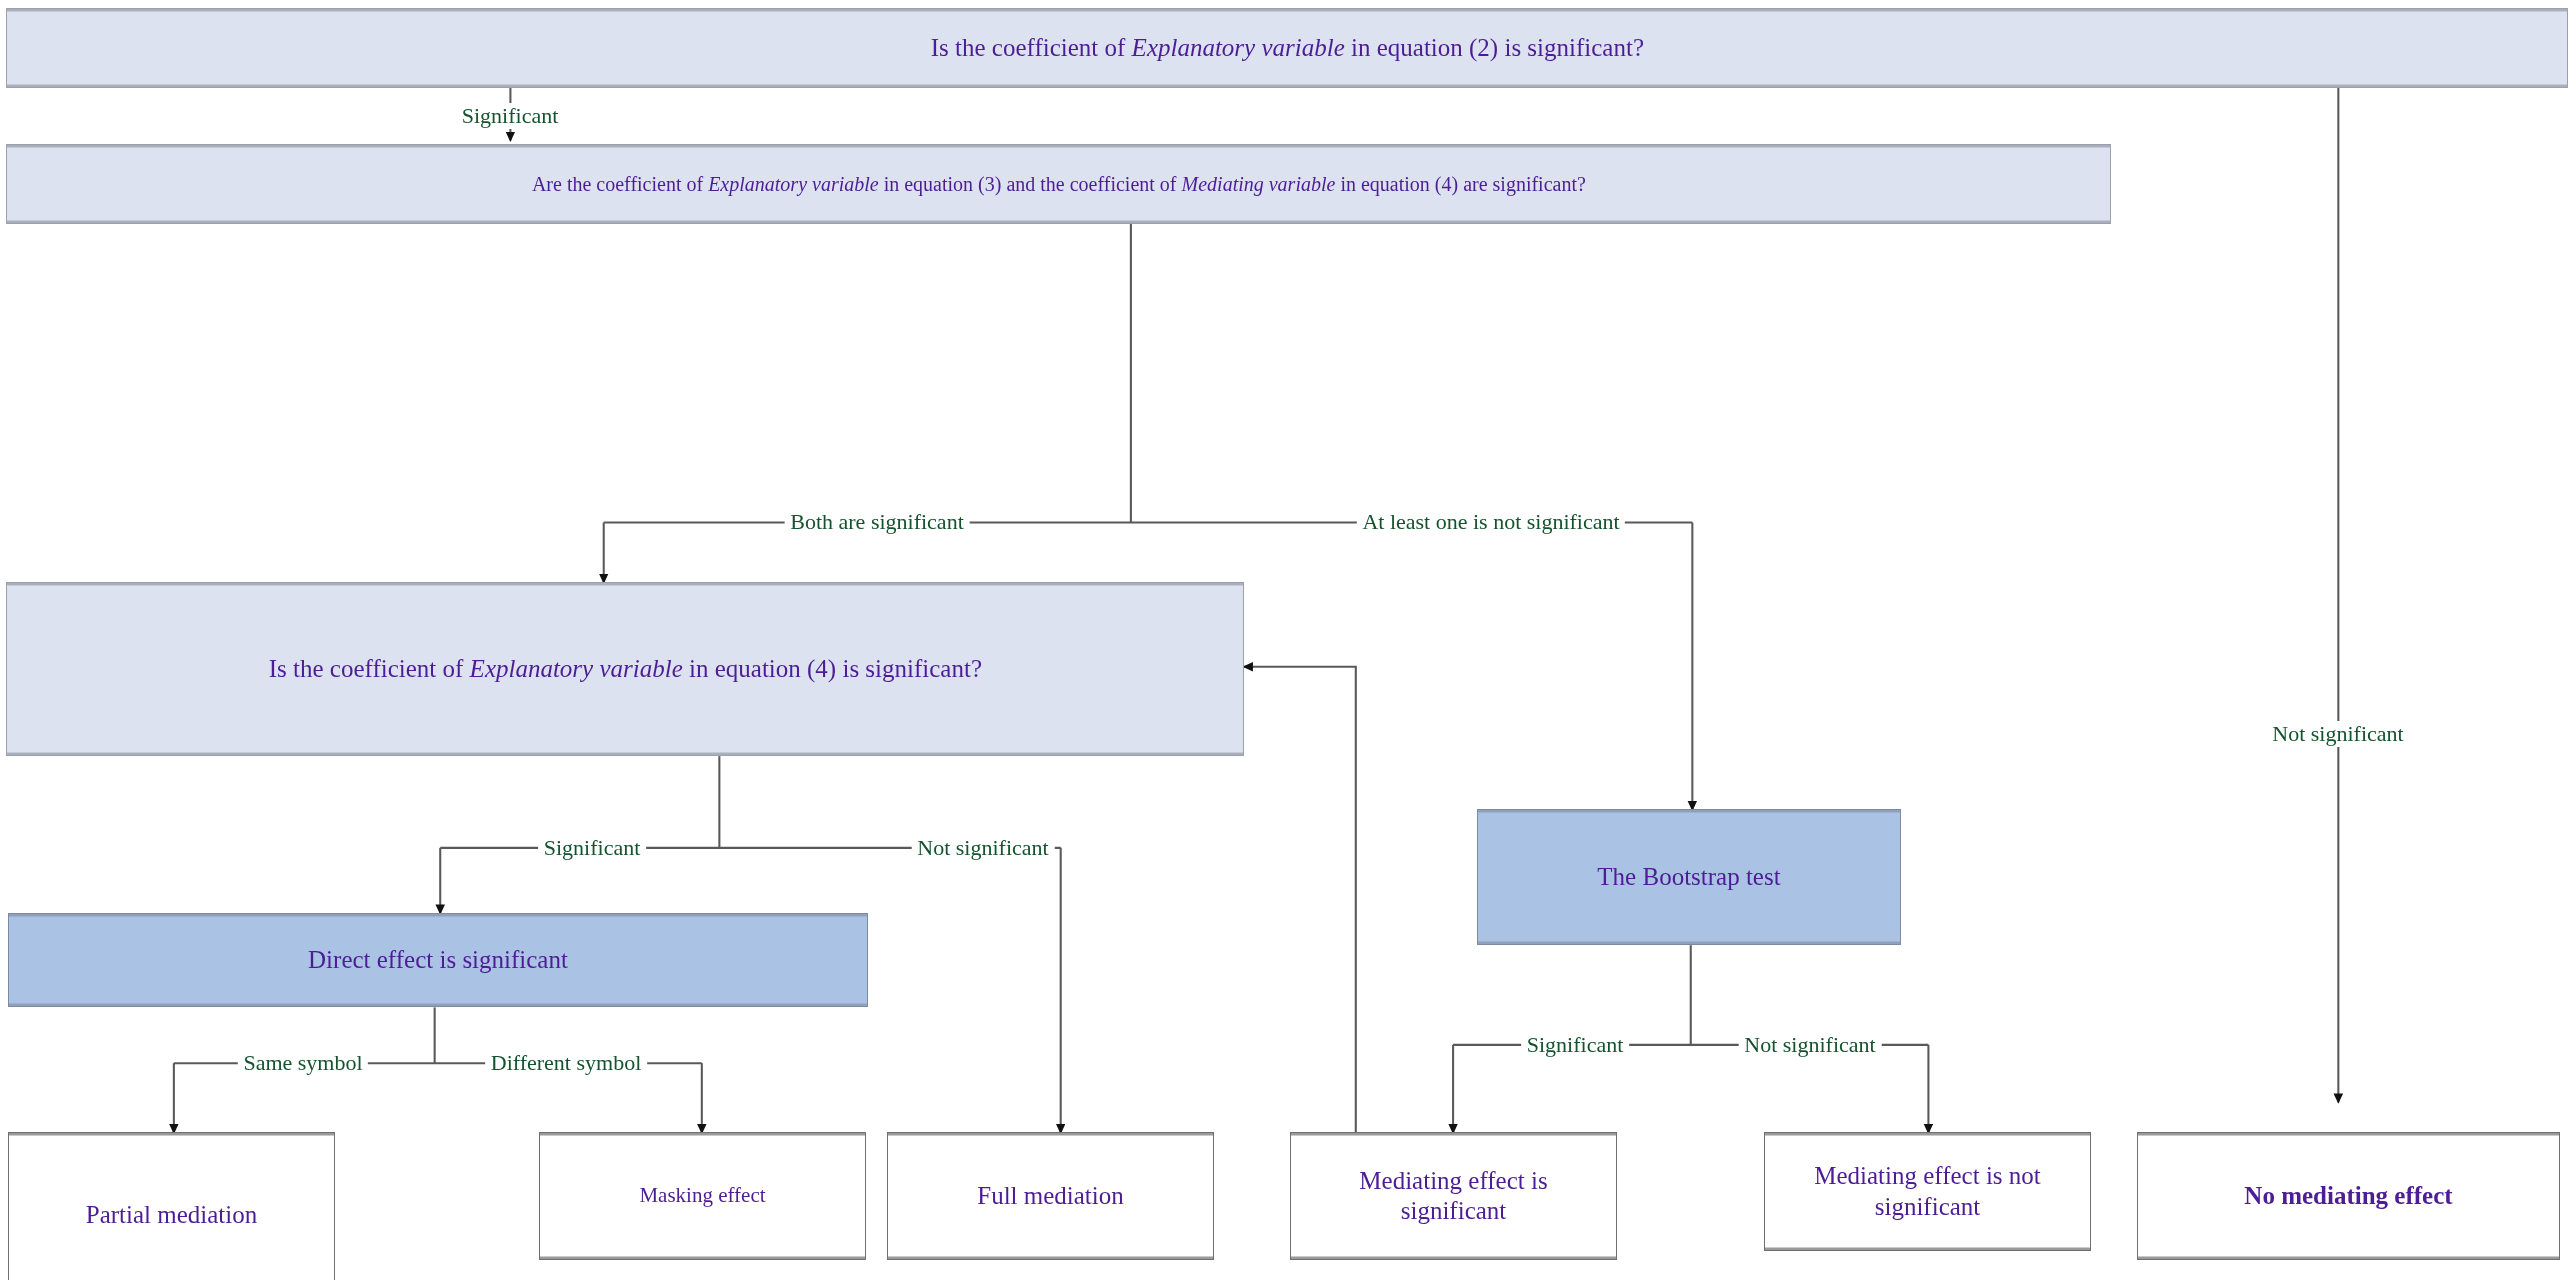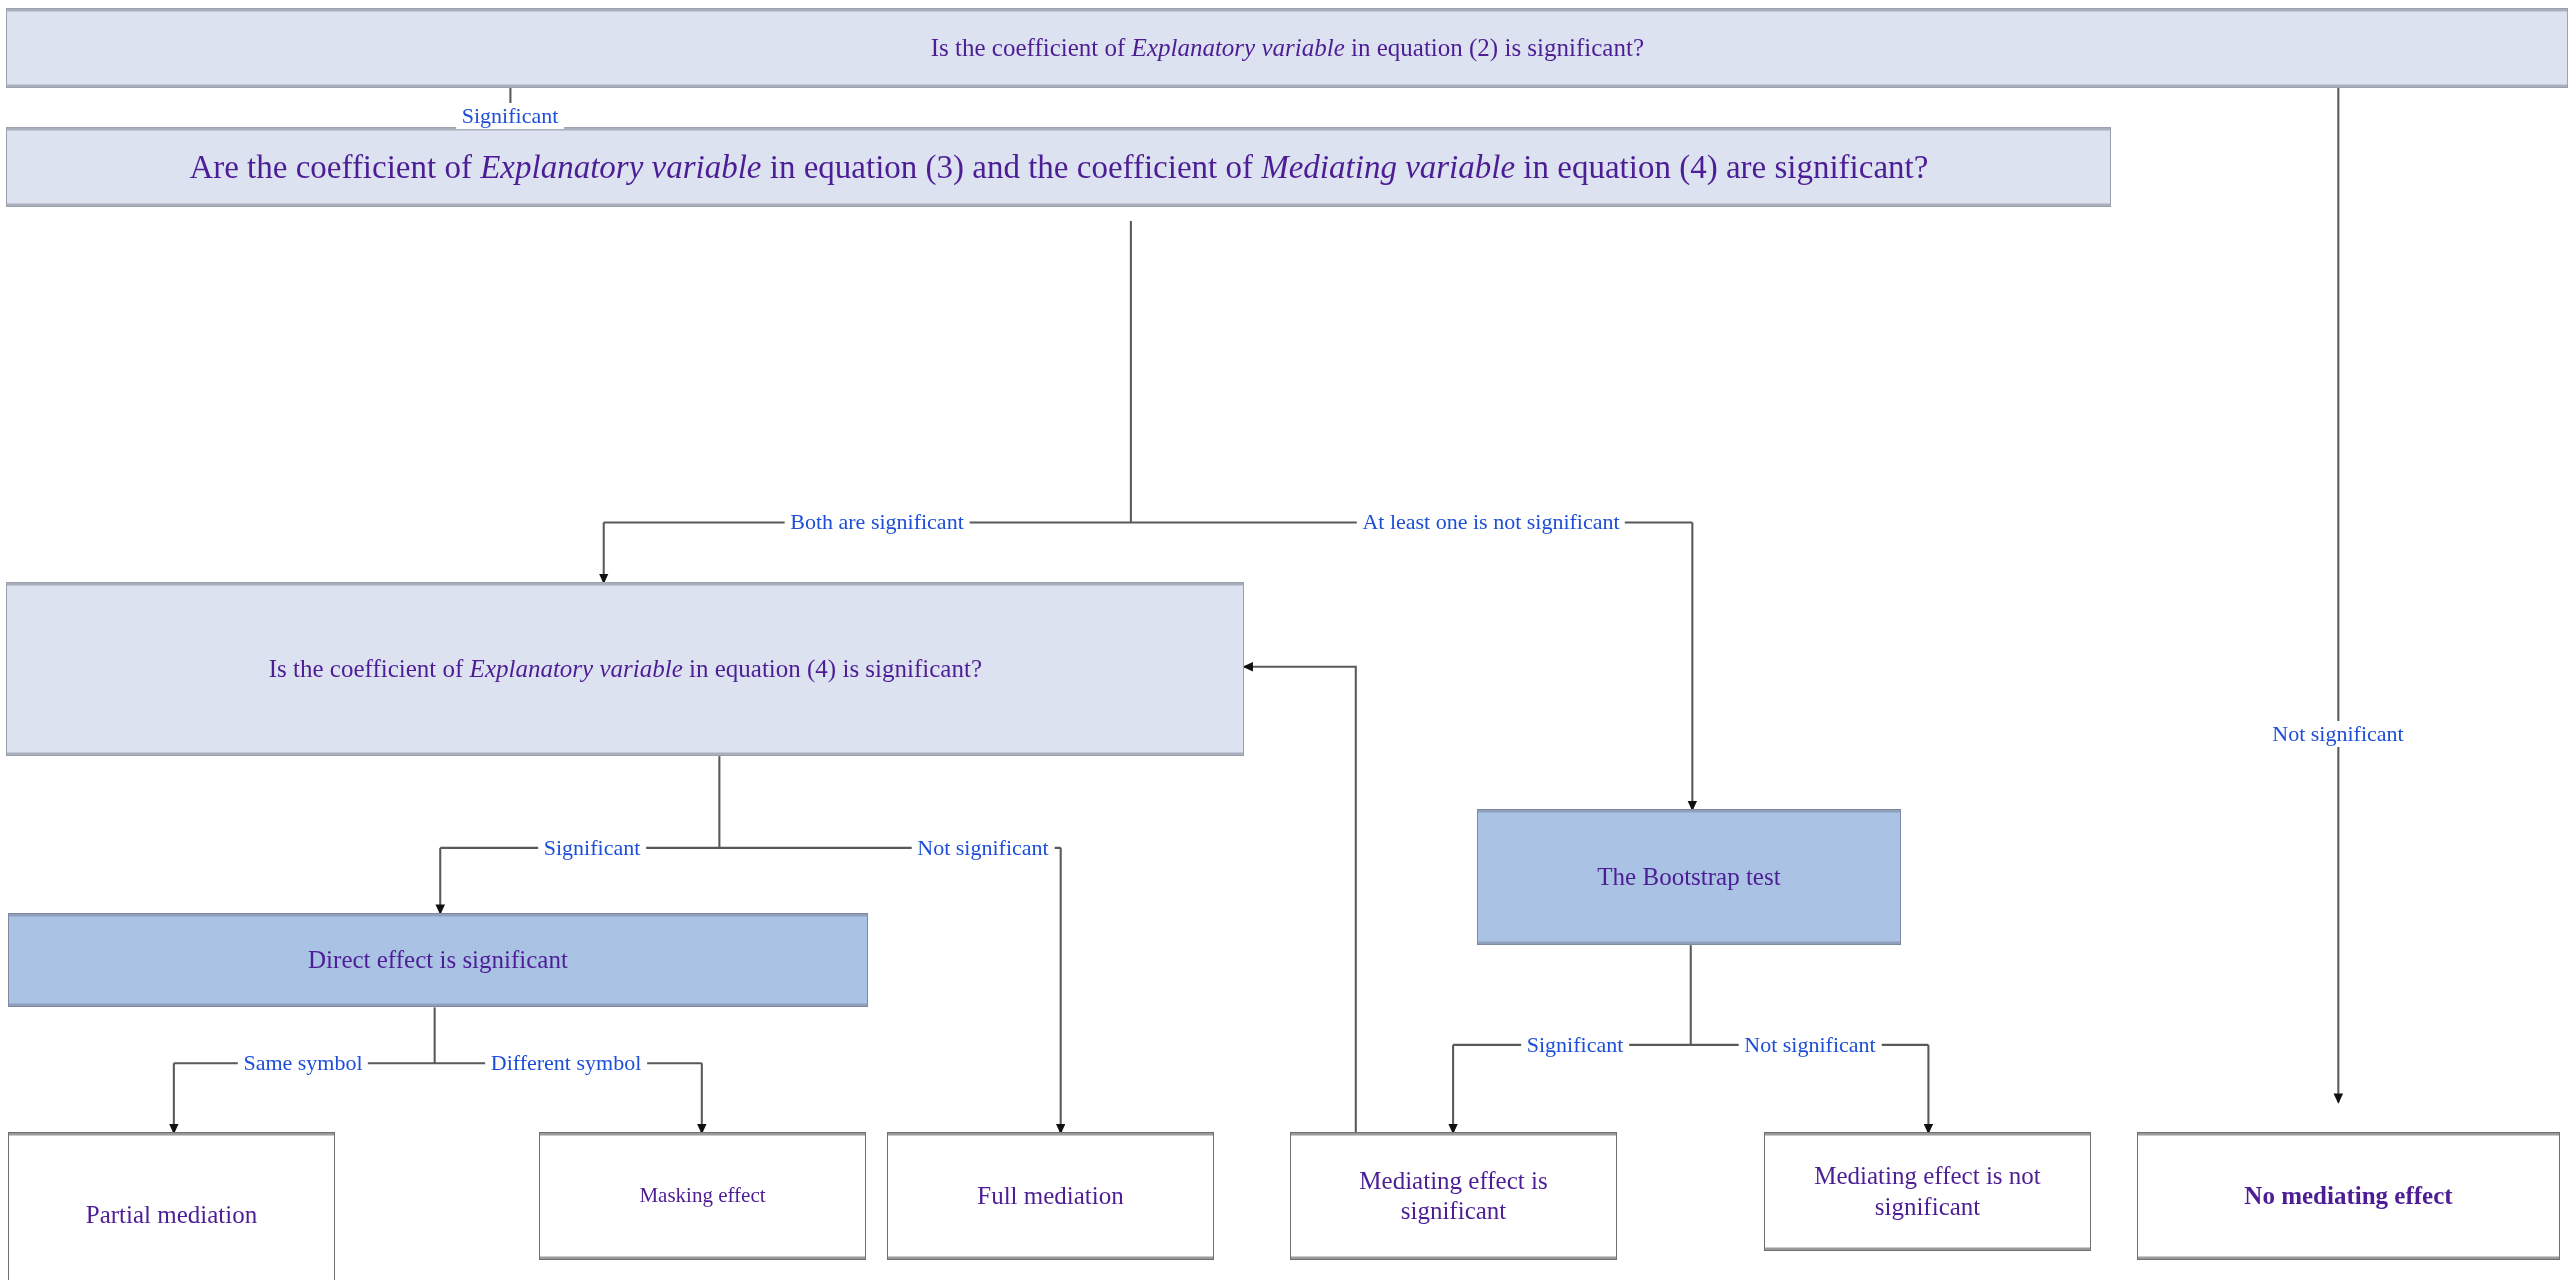--- a/index.html
+++ b/index.html
@@ -14,21 +14,21 @@
   .fill-light{background:#dde2f1;border:0.8px solid #9aa0ac;
         box-shadow:inset 0 2.4px 0 #a9afbb, inset 0 -2.4px 0 #a9afbb;}
   .fill-dark{background:#aac2e3;border:0.8px solid #7d8aa0;
         box-shadow:inset 0 2.4px 0 #8fa0bc, inset 0 -2.4px 0 #8fa0bc;}
   .fill-white{background:#ffffff;border:0.8px solid #6f6f6f;
         box-shadow:inset 0 2.4px 0 #9a9a9a, inset 0 -2.4px 0 #9a9a9a;}
   .n-text{padding:0 14.4px;}
   .n-text i{font-style:italic;}
   .edge-label{position:absolute;background:#ffffff;
         font-family:"Liberation Serif","DejaVu Serif",serif;
-        color:#1d4ed8;white-space:nowrap;padding:0 5.6px;
+        color:#14532d;white-space:nowrap;padding:0 5.6px;
         transform:translate(-50%,-50%);}
 </style>
 </head>
 <body>
 
 <div id="stage">
 
   <svg width="2576" height="1281" viewBox="0 0 3230 1606">
     <defs>
       <marker id="arw" markerWidth="14" markerHeight="14" refX="11" refY="6" orient="auto" markerUnits="userSpaceOnUse">
@@ -77,21 +77,21 @@
       <path d="M2418,1310 L2418,1420" marker-end="url(#arw)"></path>
 
       <path d="M1700,1420 L1700,836 L1560,836" marker-end="url(#arwL)"></path>
     </g>
   </svg>
 
   <div class="node fill-light" style="left:6.4px;top:8px;width:2562px;height:80px;font-size:25px;">
     <span class="n-text"><span>Is the coefficient of </span><i>Explanatory variable</i><span> in equation (2)  is significant?</span></span>
   </div>
 
-  <div class="node fill-light" style="left:6.4px;top:127px;width:2105px;height:80px;font-size:33px;">
+  <div class="node fill-light" style="left:6.4px;top:144px;width:2105px;height:80px;font-size:20px;">
     <span class="n-text"><span>Are the coefficient of </span><i>Explanatory variable</i><span> in equation (3) and the coefficient  of </span><i>Mediating variable</i><span> in equation (4) are significant?</span></span>
   </div>
 
   <div class="node fill-light" style="left:6.4px;top:582px;width:1238px;height:174px;font-size:25px;">
     <span class="n-text"><span>Is the coefficient of </span><i>Explanatory variable</i><span> in equation (4)  is significant?</span></span>
   </div>
 
   <div class="node fill-dark" style="left:8px;top:913px;width:860px;height:94px;font-size:25px;">
     <span class="n-text"><span>Direct effect is significant</span></span>
   </div>

